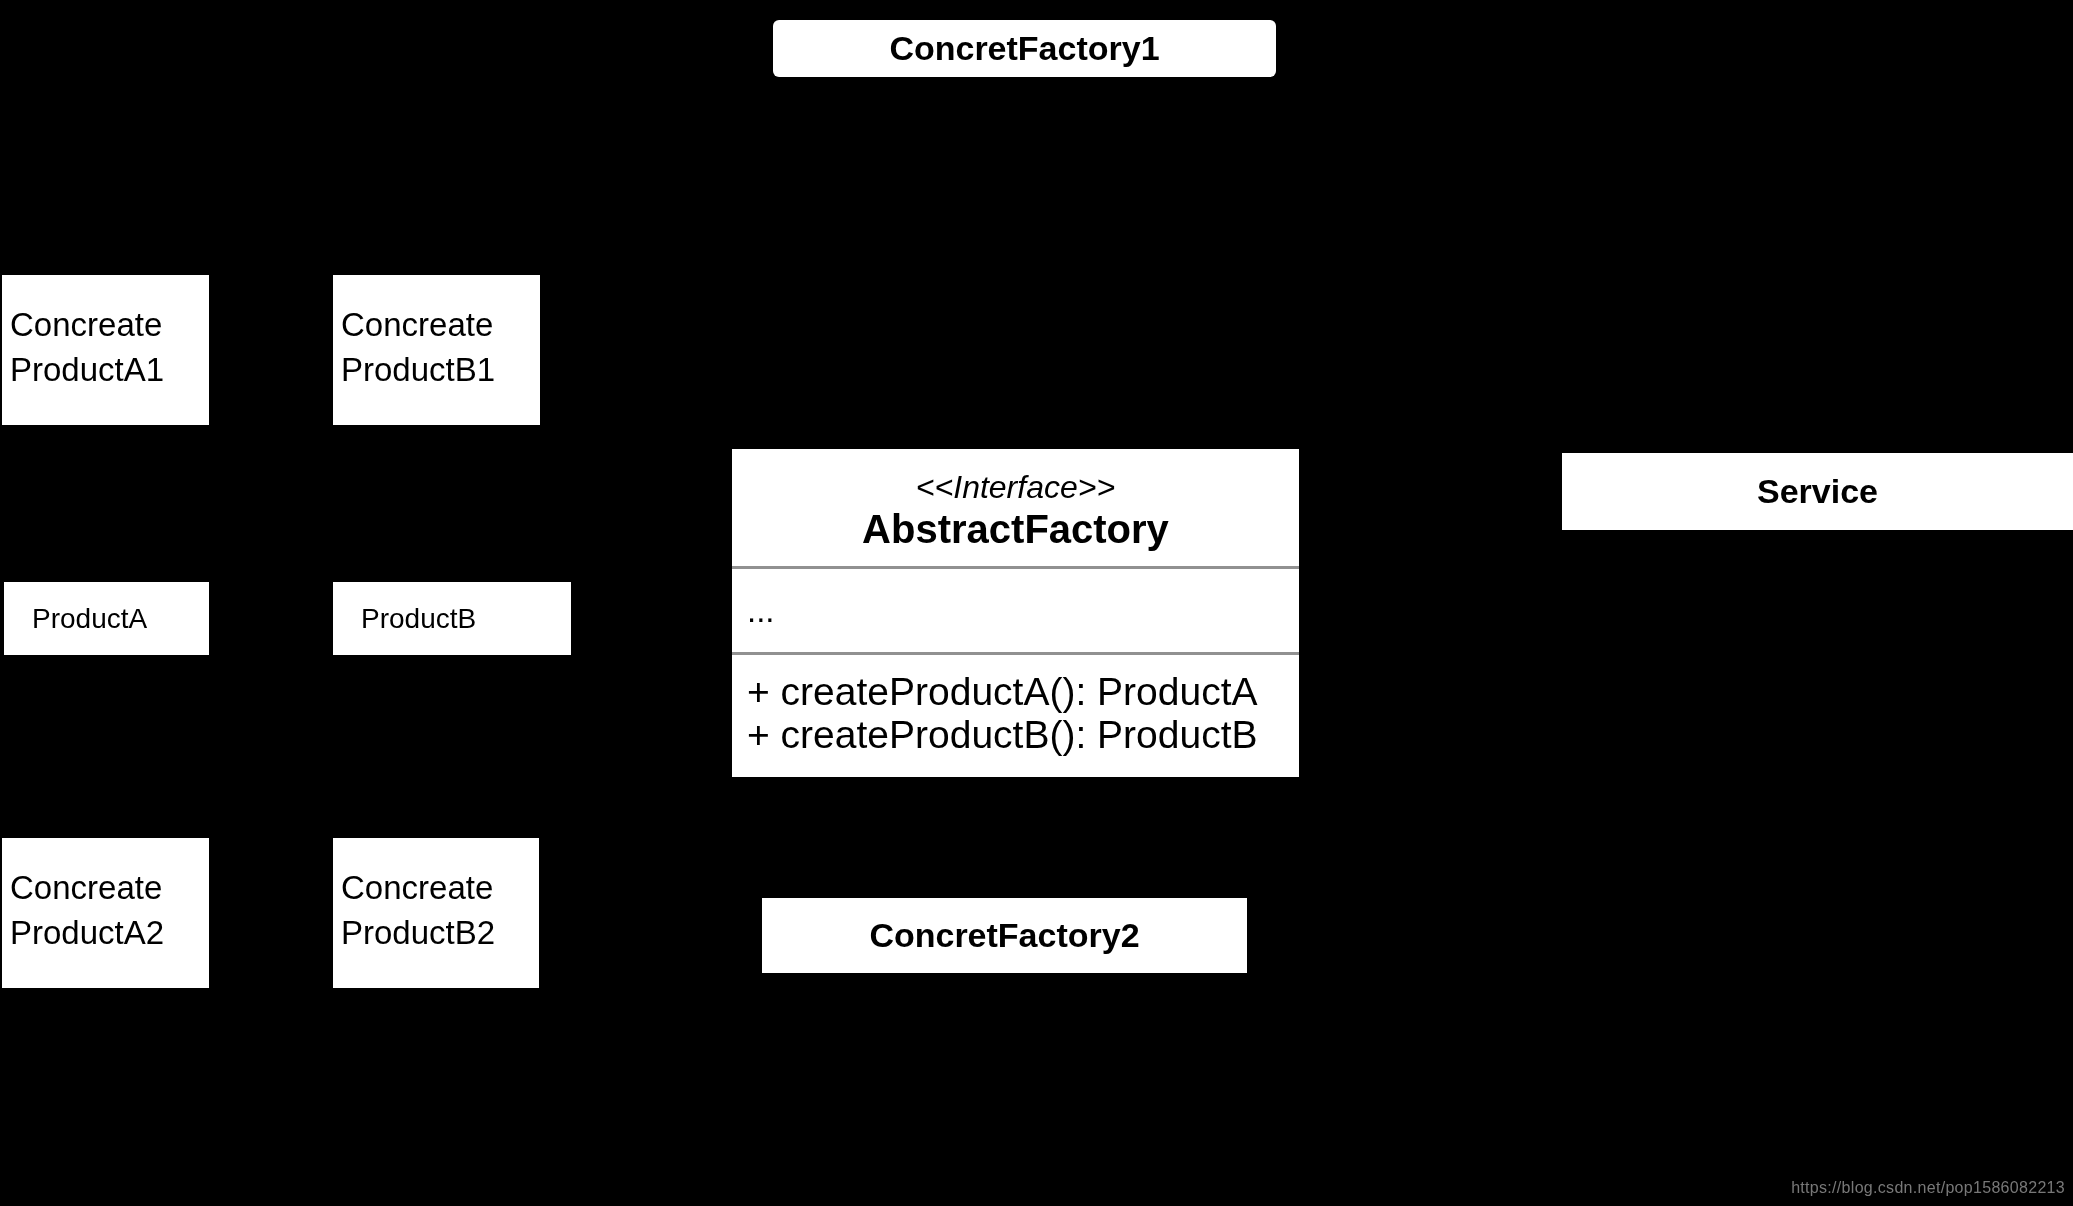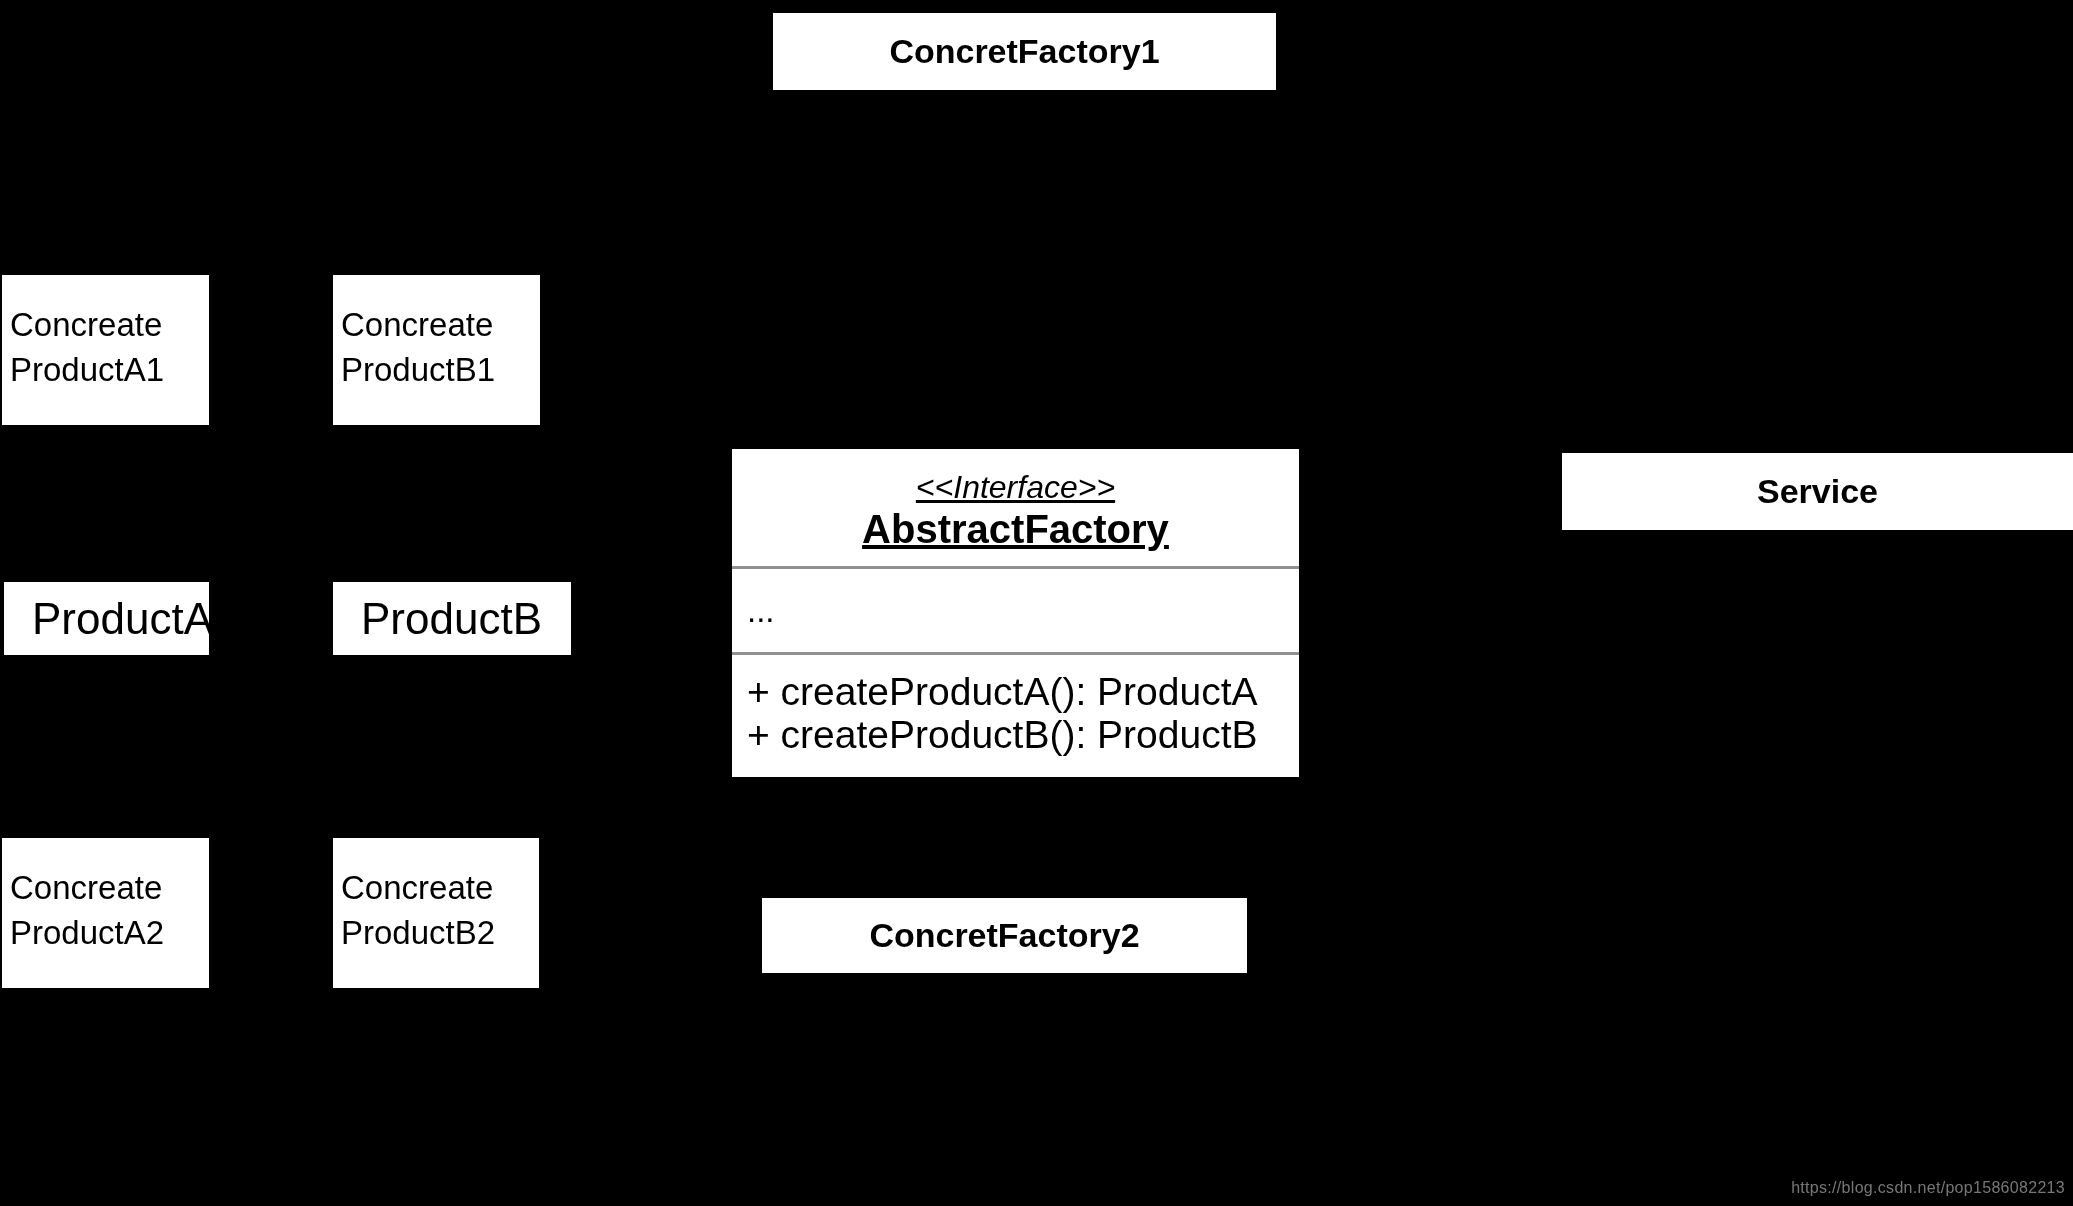--- a/index.html
+++ b/index.html
@@ -28,42 +28,41 @@
     font-weight: bold; font-size: 34px;
   }
   
   .twoline {
     font-size: 33px; line-height: 45px;
     padding: 27px 0 0 8px;
   }
   
   .plainbox {
     display: flex; align-items: center;
-    font-size: 44px; padding-left: 28px;
+    font-size: 28px; padding-left: 28px;
   }
 
   
-  .n-factory1   { left: 773px;  top: 13px;   width: 503px; height: 77px;  }
+  .n-factory1   { left: 773px;  top: 20px;   width: 503px; height: 57px; border-radius: 6px;  }
   .n-prod-a1    { left: 2px;    top: 275px; width: 207px; height: 150px; }
   .n-prod-b1    { left: 333px;  top: 275px; width: 207px; height: 150px; }
   .n-product-a  { left: 4px;    top: 582px; width: 205px; height: 73px;  }
   .n-product-b  { left: 333px;  top: 582px; width: 238px; height: 73px;  }
   .n-abstract   { left: 732px;  top: 449px; width: 567px; height: 328px; }
   .n-service    { left: 1562px; top: 453px; width: 511px; height: 77px;  }
   .n-prod-a2    { left: 2px;    top: 838px; width: 207px; height: 150px; }
   .n-prod-b2    { left: 333px;  top: 838px; width: 206px; height: 150px; }
   .n-factory2   { left: 762px;  top: 898px; width: 485px; height: 75px;  }
 
   
   .iface-header {
     height: 117px;
     display: flex; flex-direction: column;
     align-items: center; justify-content: center;
     text-align: center;
-    text-decoration: underline;
   }
   .iface-stereotype { font-style: italic; font-size: 32px; line-height: 42px; }
   .iface-name       { font-weight: bold;  font-size: 40px; line-height: 42px; }
   .iface-divider    { height: 3px; background: #919191; }
   .iface-attrs {
     height: 83px;
     display: flex; align-items: center;
     font-size: 33px; padding-left: 15px;
   }
   .iface-methods {

